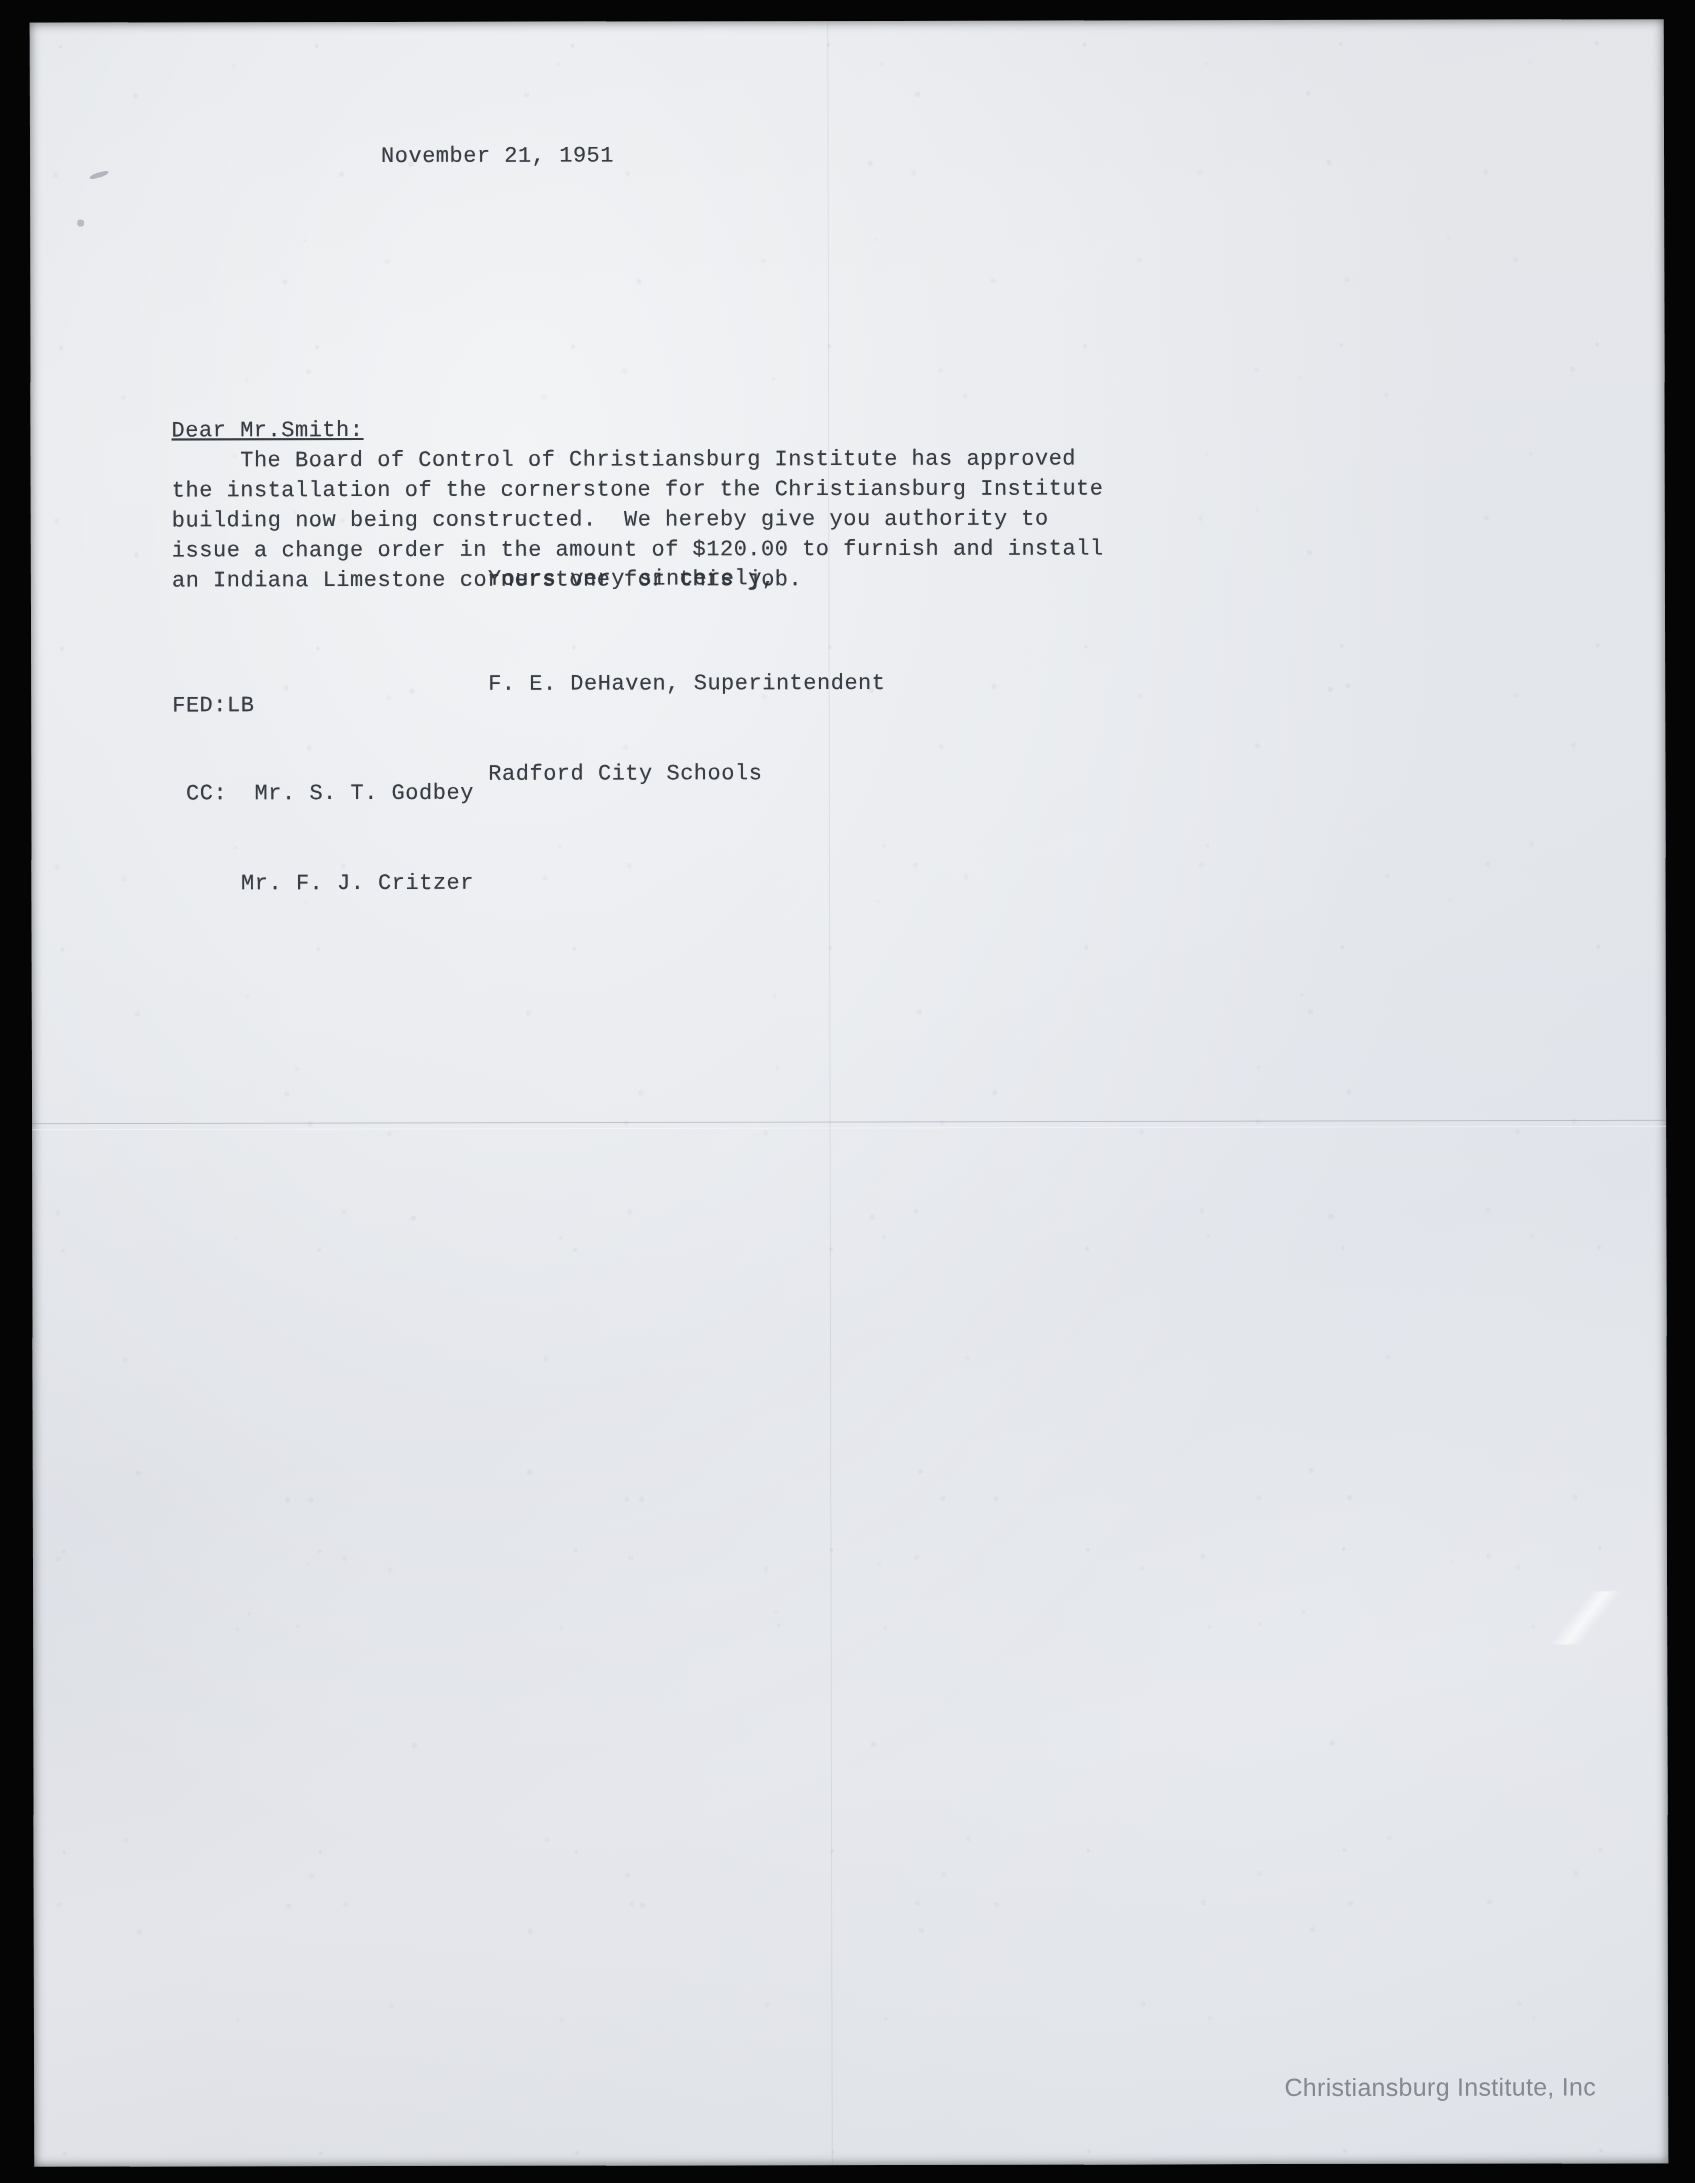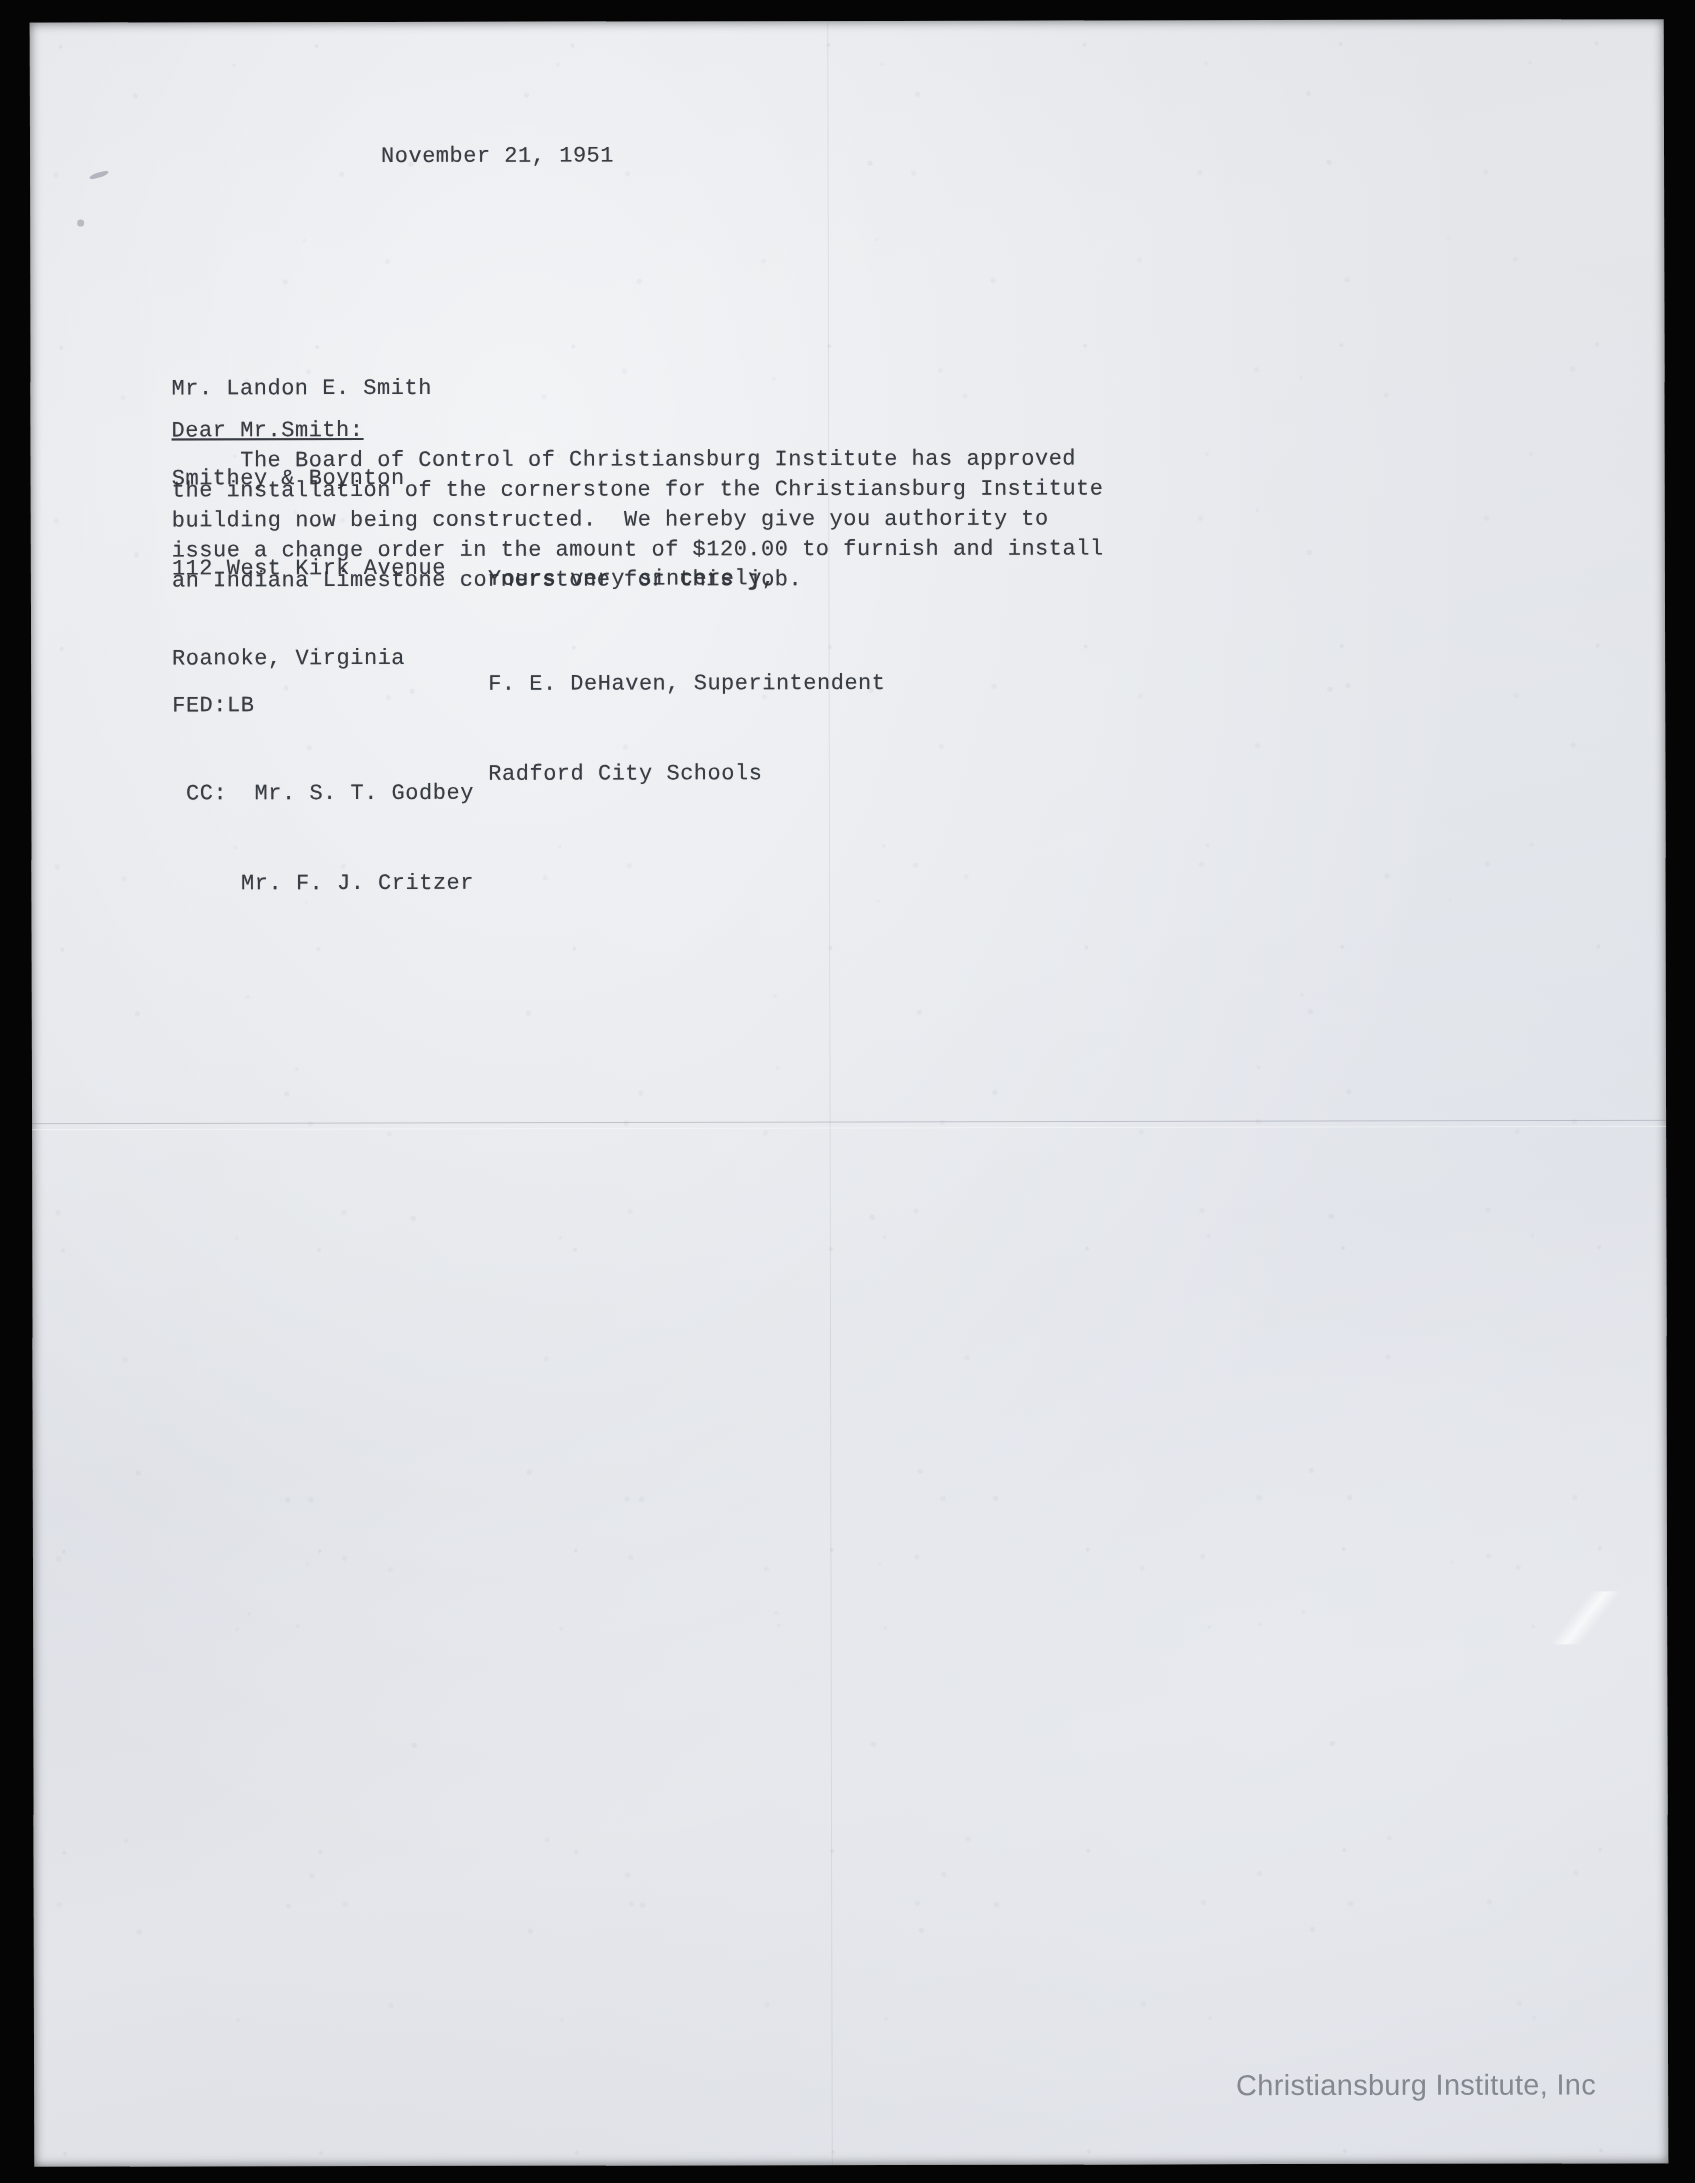--- a/index.html
+++ b/index.html
@@ -182,21 +182,21 @@
     text-align: right;
   }
 
   
   #credit-watermark {
     position: absolute;
     right: 72px;
     bottom: 62px;
     color: #7d8189;
     font-family: "Liberation Sans", sans-serif;
-    font-size: 29px;
+    font-size: 25px;
     letter-spacing: 0.3px;
     opacity: 0.92;
   }
 </style>
 </head>
 <body>
 
 <div id="scan-background">
 
   <div id="paper-sheet">
@@ -204,26 +204,20 @@
     <div id="paper-grain"></div>
     <div id="fold-crease"></div>
     <div id="fold-crease-2"></div>
     <div id="fold-crease-vert"></div>
     <div id="corner-crease"></div>
     <div id="speck-a"></div>
     <div id="speck-b"></div>
 
     <div class="typed" id="letter-date">November 21, 1951</div>
 
-    <div id="recipient-block" class="typed">
-      <div>Mr. Landon E. Smith</div>
-      <div>Smithey &amp; Boynton</div>
-      <div>112 West Kirk Avenue</div>
-      <div>Roanoke, Virginia</div>
-    </div>
 
     <div class="typed" id="salutation">Dear Mr.Smith:</div>
 
     <div class="typed" id="body-paragraph">     The Board of Control of Christiansburg Institute has approved
 the installation of the cornerstone for the Christiansburg Institute
 building now being constructed.  We hereby give you authority to
 issue a change order in the amount of $120.00 to furnish and install
 an Indiana Limestone cornerstone for this job.</div>
 
     <div class="typed" id="closing-line">Yours very sincerely,</div>

